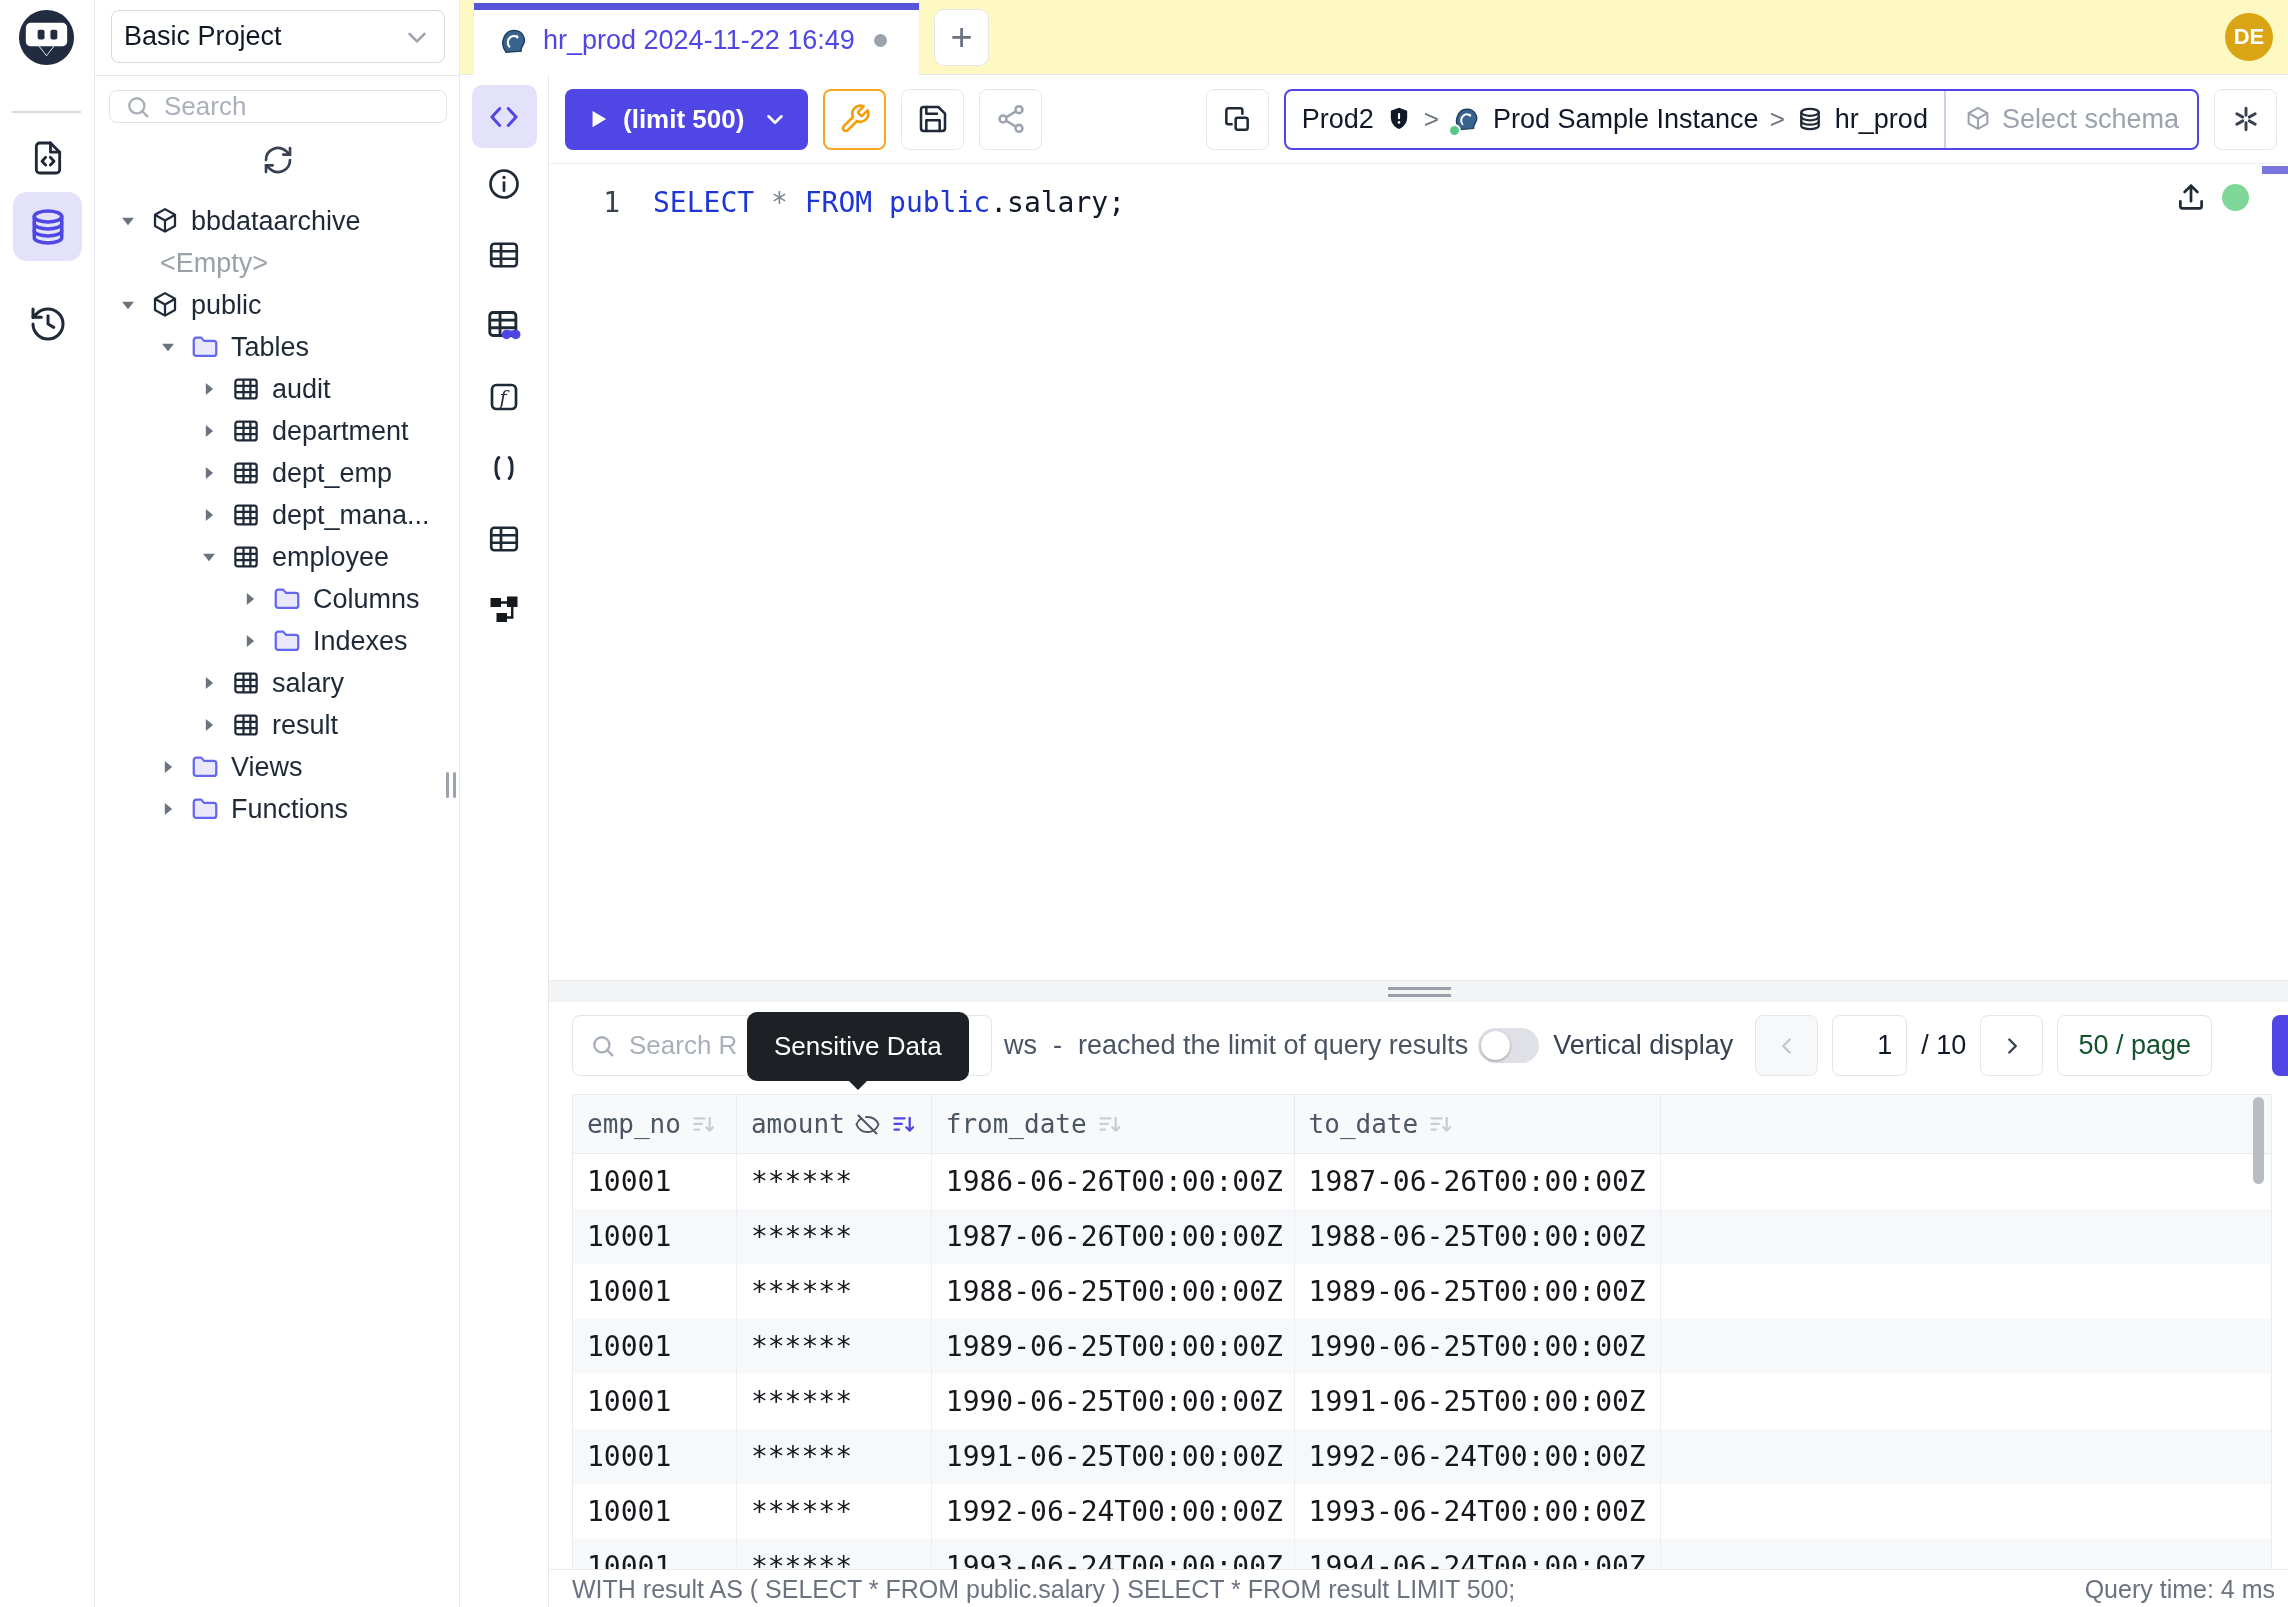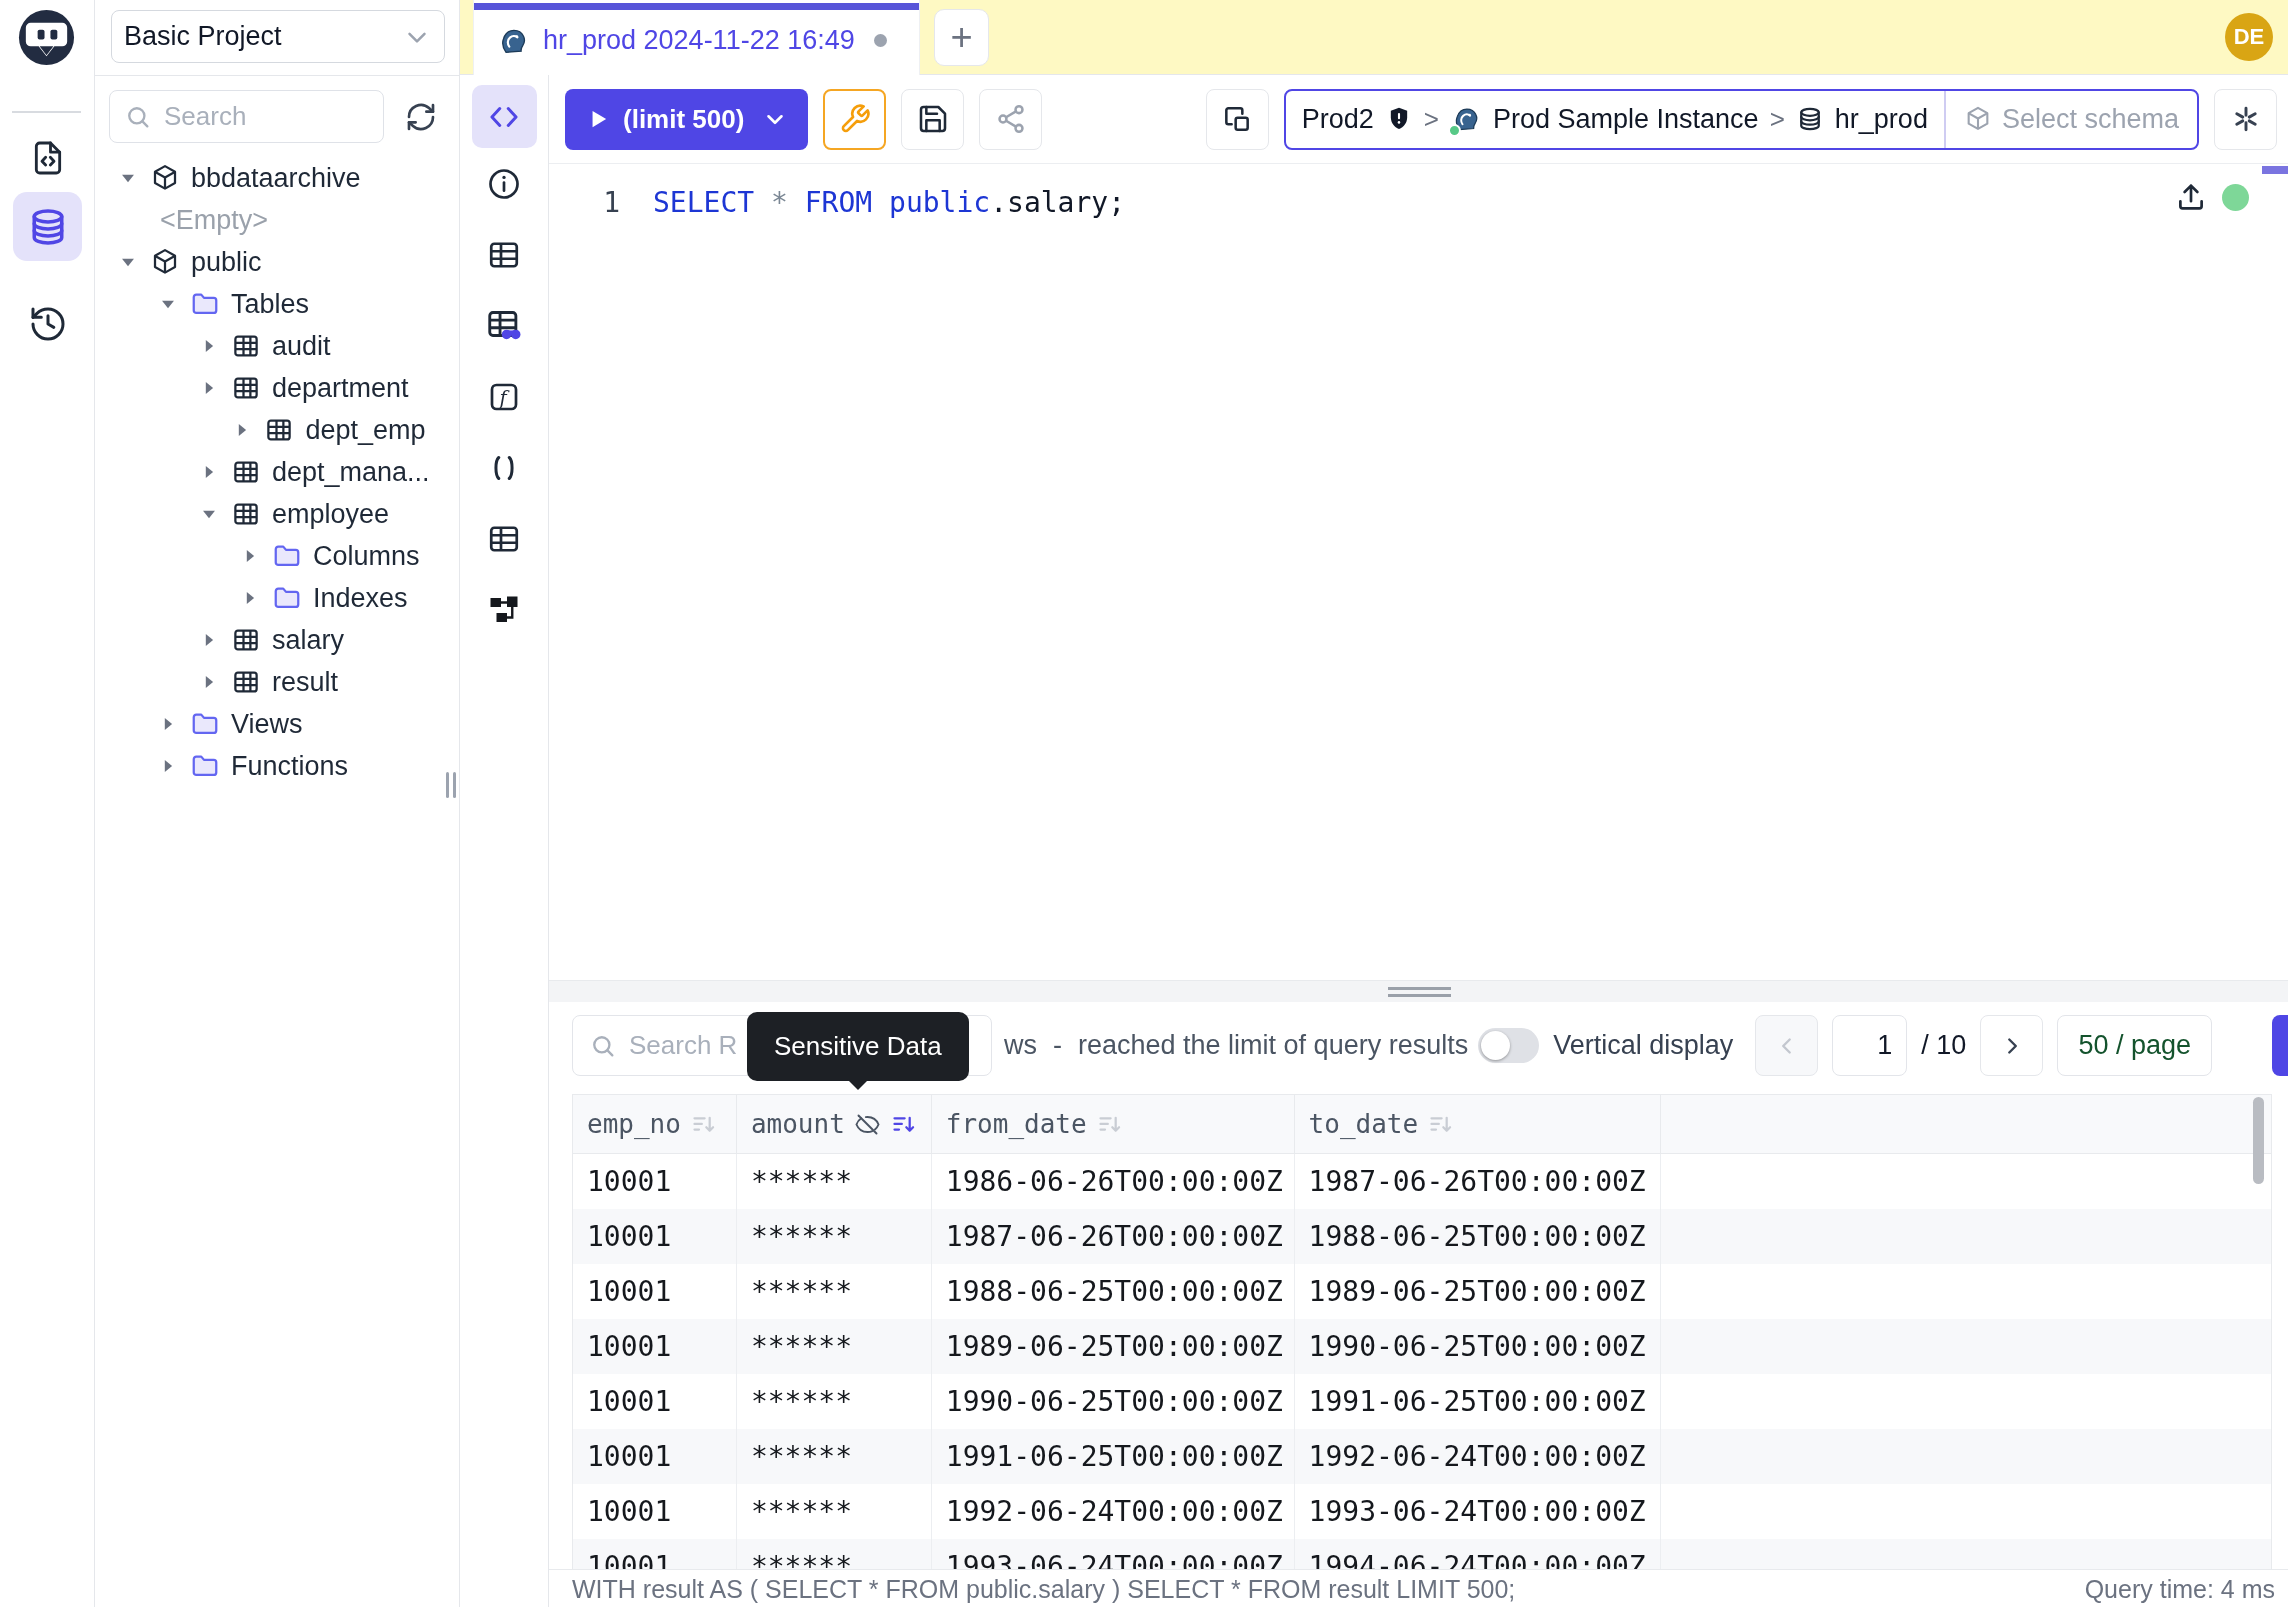--- a/index.html
+++ b/index.html
@@ -14,21 +14,21 @@
   .rail-divider { position:absolute; left:12px; top:111px; width:69px; border-top:2px solid #d8dbe0; }
   .rail-btn { position:absolute; left:13px; width:69px; height:69px; display:flex; align-items:center; justify-content:center; border-radius:14px; cursor:pointer; }
   .rail-btn.active { background:#e4e2fa; }
 
   
   .sidebar { position:absolute; left:95px; top:0; width:365px; height:100%; background:#fff; border-right:1px solid #e5e7eb; }
   .project-box { margin:10px 14px 0 16px; height:53px; border:1px solid #d5d9df; border-radius:8px;
                  display:flex; align-items:center; padding:0 12px; font-size:27px; color:#111827; cursor:pointer; }
   .project-box .lbl { flex:1; }
   .sb-divider { margin-top:12px; border-top:1px solid #e5e7eb; }
-  .search-row { display:flex; align-items:center; gap:10px; padding:14px 12px 0 14px; }
+  .search-row { display:flex; align-items:center; gap:10px; padding:14px 12px 0 14px;flex-direction:column; }
   .search-input { flex:1; height:53px; border:1px solid #dfe2e8; border-radius:8px; display:flex; align-items:center; gap:12px; padding:0 14px; }
   .search-input input { border:none; outline:none; width:100%; font-size:26px; font-family:"Liberation Sans",sans-serif; color:#374151; background:transparent; }
   .search-input input::placeholder { color:#a9b0bb; }
   .refresh-btn { width:53px; height:53px; display:flex; align-items:center; justify-content:center; cursor:pointer; }
   .tree { margin-top:14px; }
   .tree-row { height:42px; display:flex; align-items:center; font-size:27px; color:#1f2937; cursor:pointer; white-space:nowrap; }
   .tree-caret { width:26px; height:26px; display:flex; align-items:center; justify-content:center; flex:none; }
   .tree-icon { width:32px; height:30px; display:flex; align-items:center; justify-content:center; margin-left:8px; flex:none; }
   .tree-label { margin-left:10px; }
   .tree-row.empty { color:#9aa1ab; }
@@ -264,21 +264,21 @@
             </svg>
           </span>
           <span class="tree-icon">
             <svg width="30" height="30" viewBox="0 0 24 24" fill="none" stroke="#1f2937" stroke-width="1.8">
               <rect x="3.5" y="4.5" width="17" height="15" rx="2"></rect>
               <path d="M3.5 9.5h17M3.5 14.5h17M10 4.5v15M15.5 4.5v15"></path>
             </svg>
           </span>
           <span class="tree-label">department</span>
         </div>
-        <div class="tree-row" style="padding-left: 101px; justify-content: center;">
+        <div class="tree-row" style="padding-left: 101px;">
           <span class="tree-caret">
             <svg width="22" height="22" viewBox="0 0 24 24">
               <path d="M8.5 5.5v13L16.5 12z" fill="#6b7280"></path>
             </svg>
           </span>
           <span class="tree-icon">
             <svg width="30" height="30" viewBox="0 0 24 24" fill="none" stroke="#1f2937" stroke-width="1.8">
               <rect x="3.5" y="4.5" width="17" height="15" rx="2"></rect>
               <path d="M3.5 9.5h17M3.5 14.5h17M10 4.5v15M15.5 4.5v15"></path>
             </svg>

